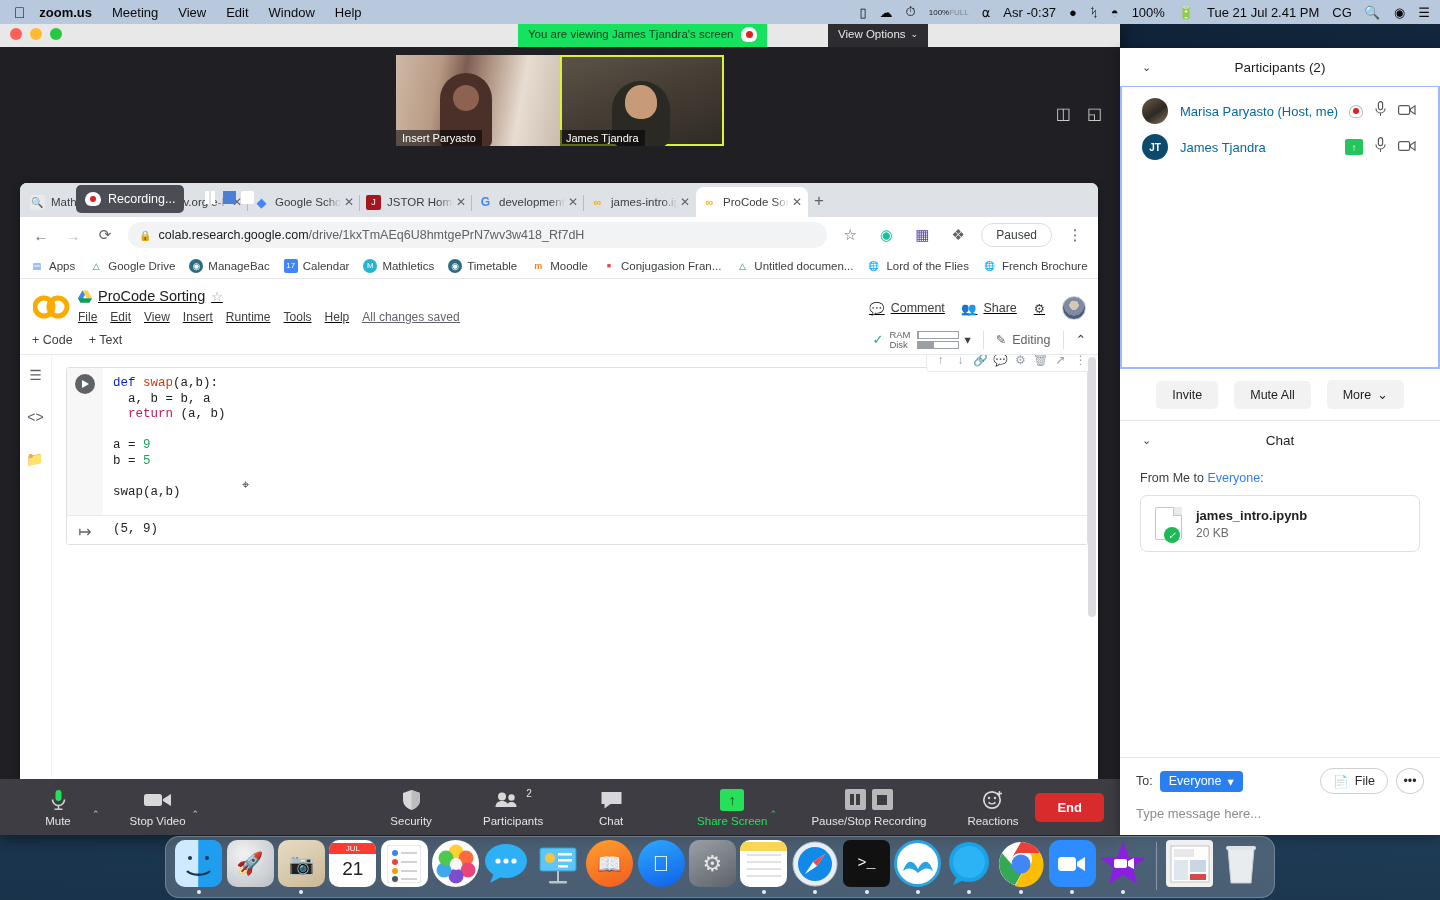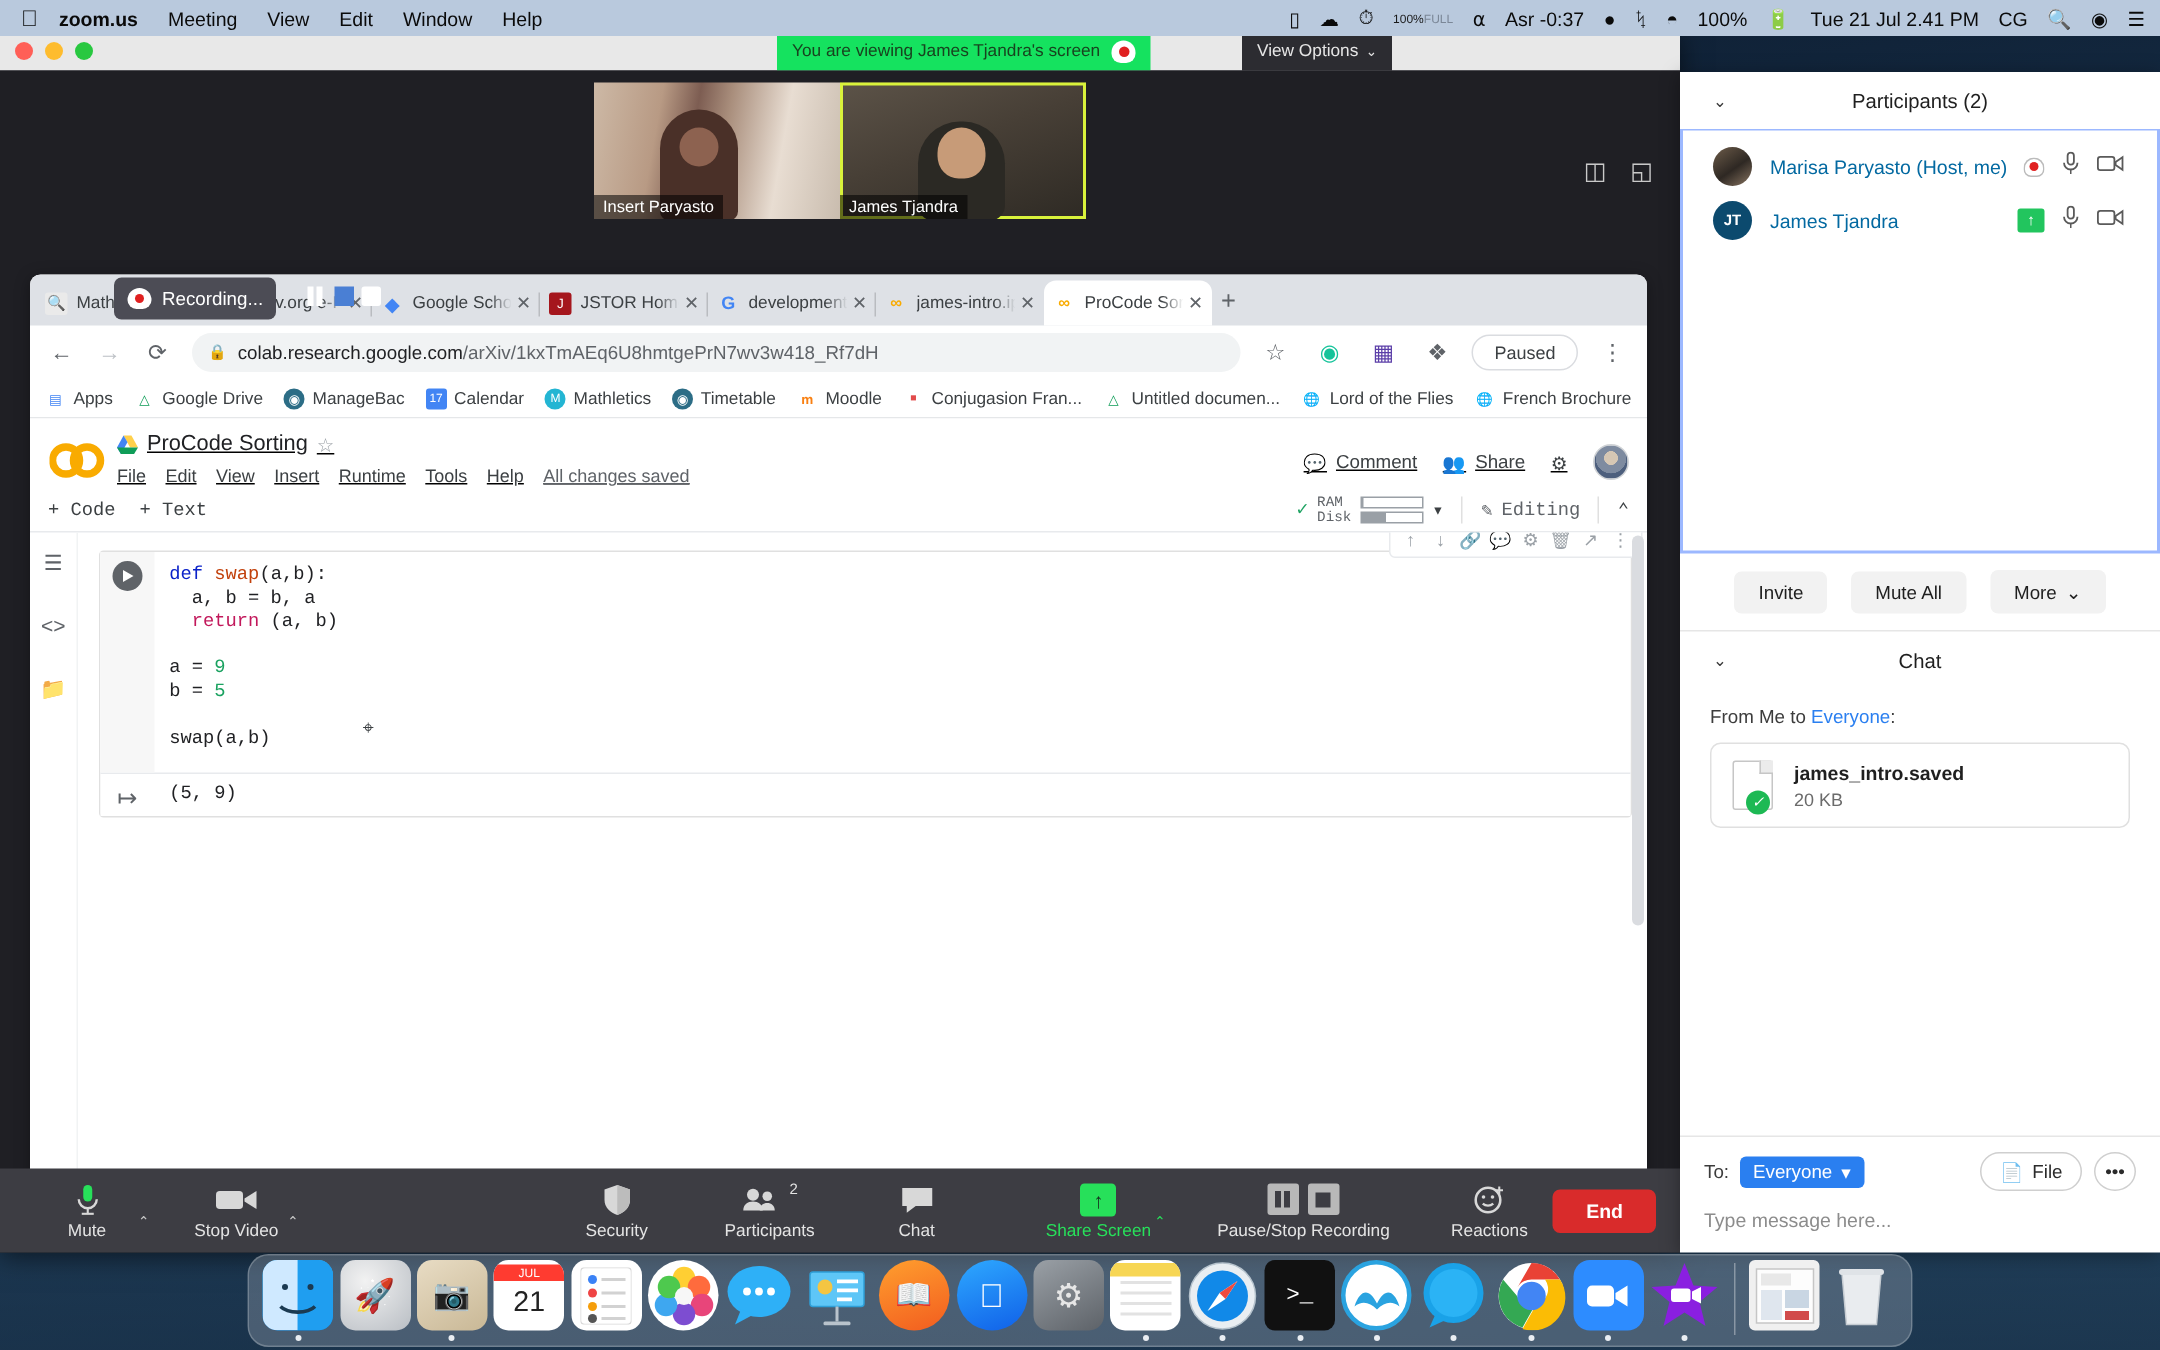--- a/index.html
+++ b/index.html
@@ -184,21 +184,21 @@
   .colab-header-right { margin-left: auto; display: flex; align-items: center; gap: 17px; margin-top: 6px; }
   .hdr-btn { display: flex; align-items: center; gap: 6px; font-size: 12.5px; color: #3c4043; }
   .avatar-img {
     width: 24px; height: 24px; border-radius: 50%;
     background: radial-gradient(circle at 50% 38%, #d6c7b4 0 26%, #7e8ba0 27% 58%, #4d5f7d 59% 100%);
     border: 1px solid #d0d3d6;
   }
 
   .colab-toolbar {
     height: 30px; display: flex; align-items: center; padding: 0 12px;
-    border-bottom: 1px solid #e8eaed; font-size: 12.5px; color: #3c4043; font-family: Liberation Mono, monospace;
+    border-bottom: 1px solid #e8eaed; font-size: 12.5px; color: #3c4043;
   }
   .tb-btn { margin-right: 16px; }
   .colab-toolbar-right { margin-left: auto; display: flex; align-items: center; gap: 12px; }
   .ramdisk { display: flex; align-items: center; gap: 6px; }
   .rd-check { color: #1ea362; font-size: 13px; }
   .rd-labels { font-size: 9.5px; line-height: 10px; color: #5f6368; }
   .rd-bars { display: flex; flex-direction: column; gap: 2px; }
   .rd-bar { width: 42px; height: 8px; border: 1px solid #9aa0a6; position: relative; }
   .rd-bar i { position: absolute; left: 0; top: 0; bottom: 0; background: #9aa0a6; display: block; }
   .vsep { width: 1px; height: 18px; background: #e0e0e0; }
@@ -473,21 +473,21 @@
         </div>
       </div>
 
       <div class="omnibar">
         <span class="nav-ic">←</span>
         <span class="nav-ic dim">→</span>
         <span class="nav-ic">⟳</span>
         <div class="urlbox">
           <span class="lock">🔒</span>
           <span>colab.research.google.com</span>
-            <span class="url-grey">/arXiv/1kxTmAEq6U8hmtgePrN7wv3w418_Rf7dH</span>
+            <span class="url-grey">/drive/1kxTmAEq6U8hmtgePrN7wv3w418_Rf7dH</span>
         </div>
         <div class="omni-right">
           <span class="nav-ic">☆</span>
           <span class="nav-ic" style="color:#15c39a;">◉</span>
           <span class="nav-ic" style="color:#5b3ea8;">▦</span>
           <span class="nav-ic">❖</span>
           <span class="paused-pill">Paused</span>
           <span class="nav-ic">⋮</span>
         </div>
       </div>
@@ -832,21 +832,21 @@
 
       <div class="chat-body">
         <div class="chat-from"><span>From Me to </span><b>Everyone</b><span>:</span></div>
         <div class="filecard">
           <span class="file-ic">
             <i class="pg"></i>
               <i class="fold"></i>
               <i class="ok">✓</i>
           </span>
           <span>
-            <div class="fname">james_intro.saved</div>
+            <div class="fname">james_intro.ipynb</div>
             <div class="fsize">20 KB</div>
           </span>
         </div>
       </div>
 
       <div class="chat-compose">
         <div class="compose-row">
           <span class="to-label">To:</span>
           <span class="to-pill">
             <span>Everyone</span>

